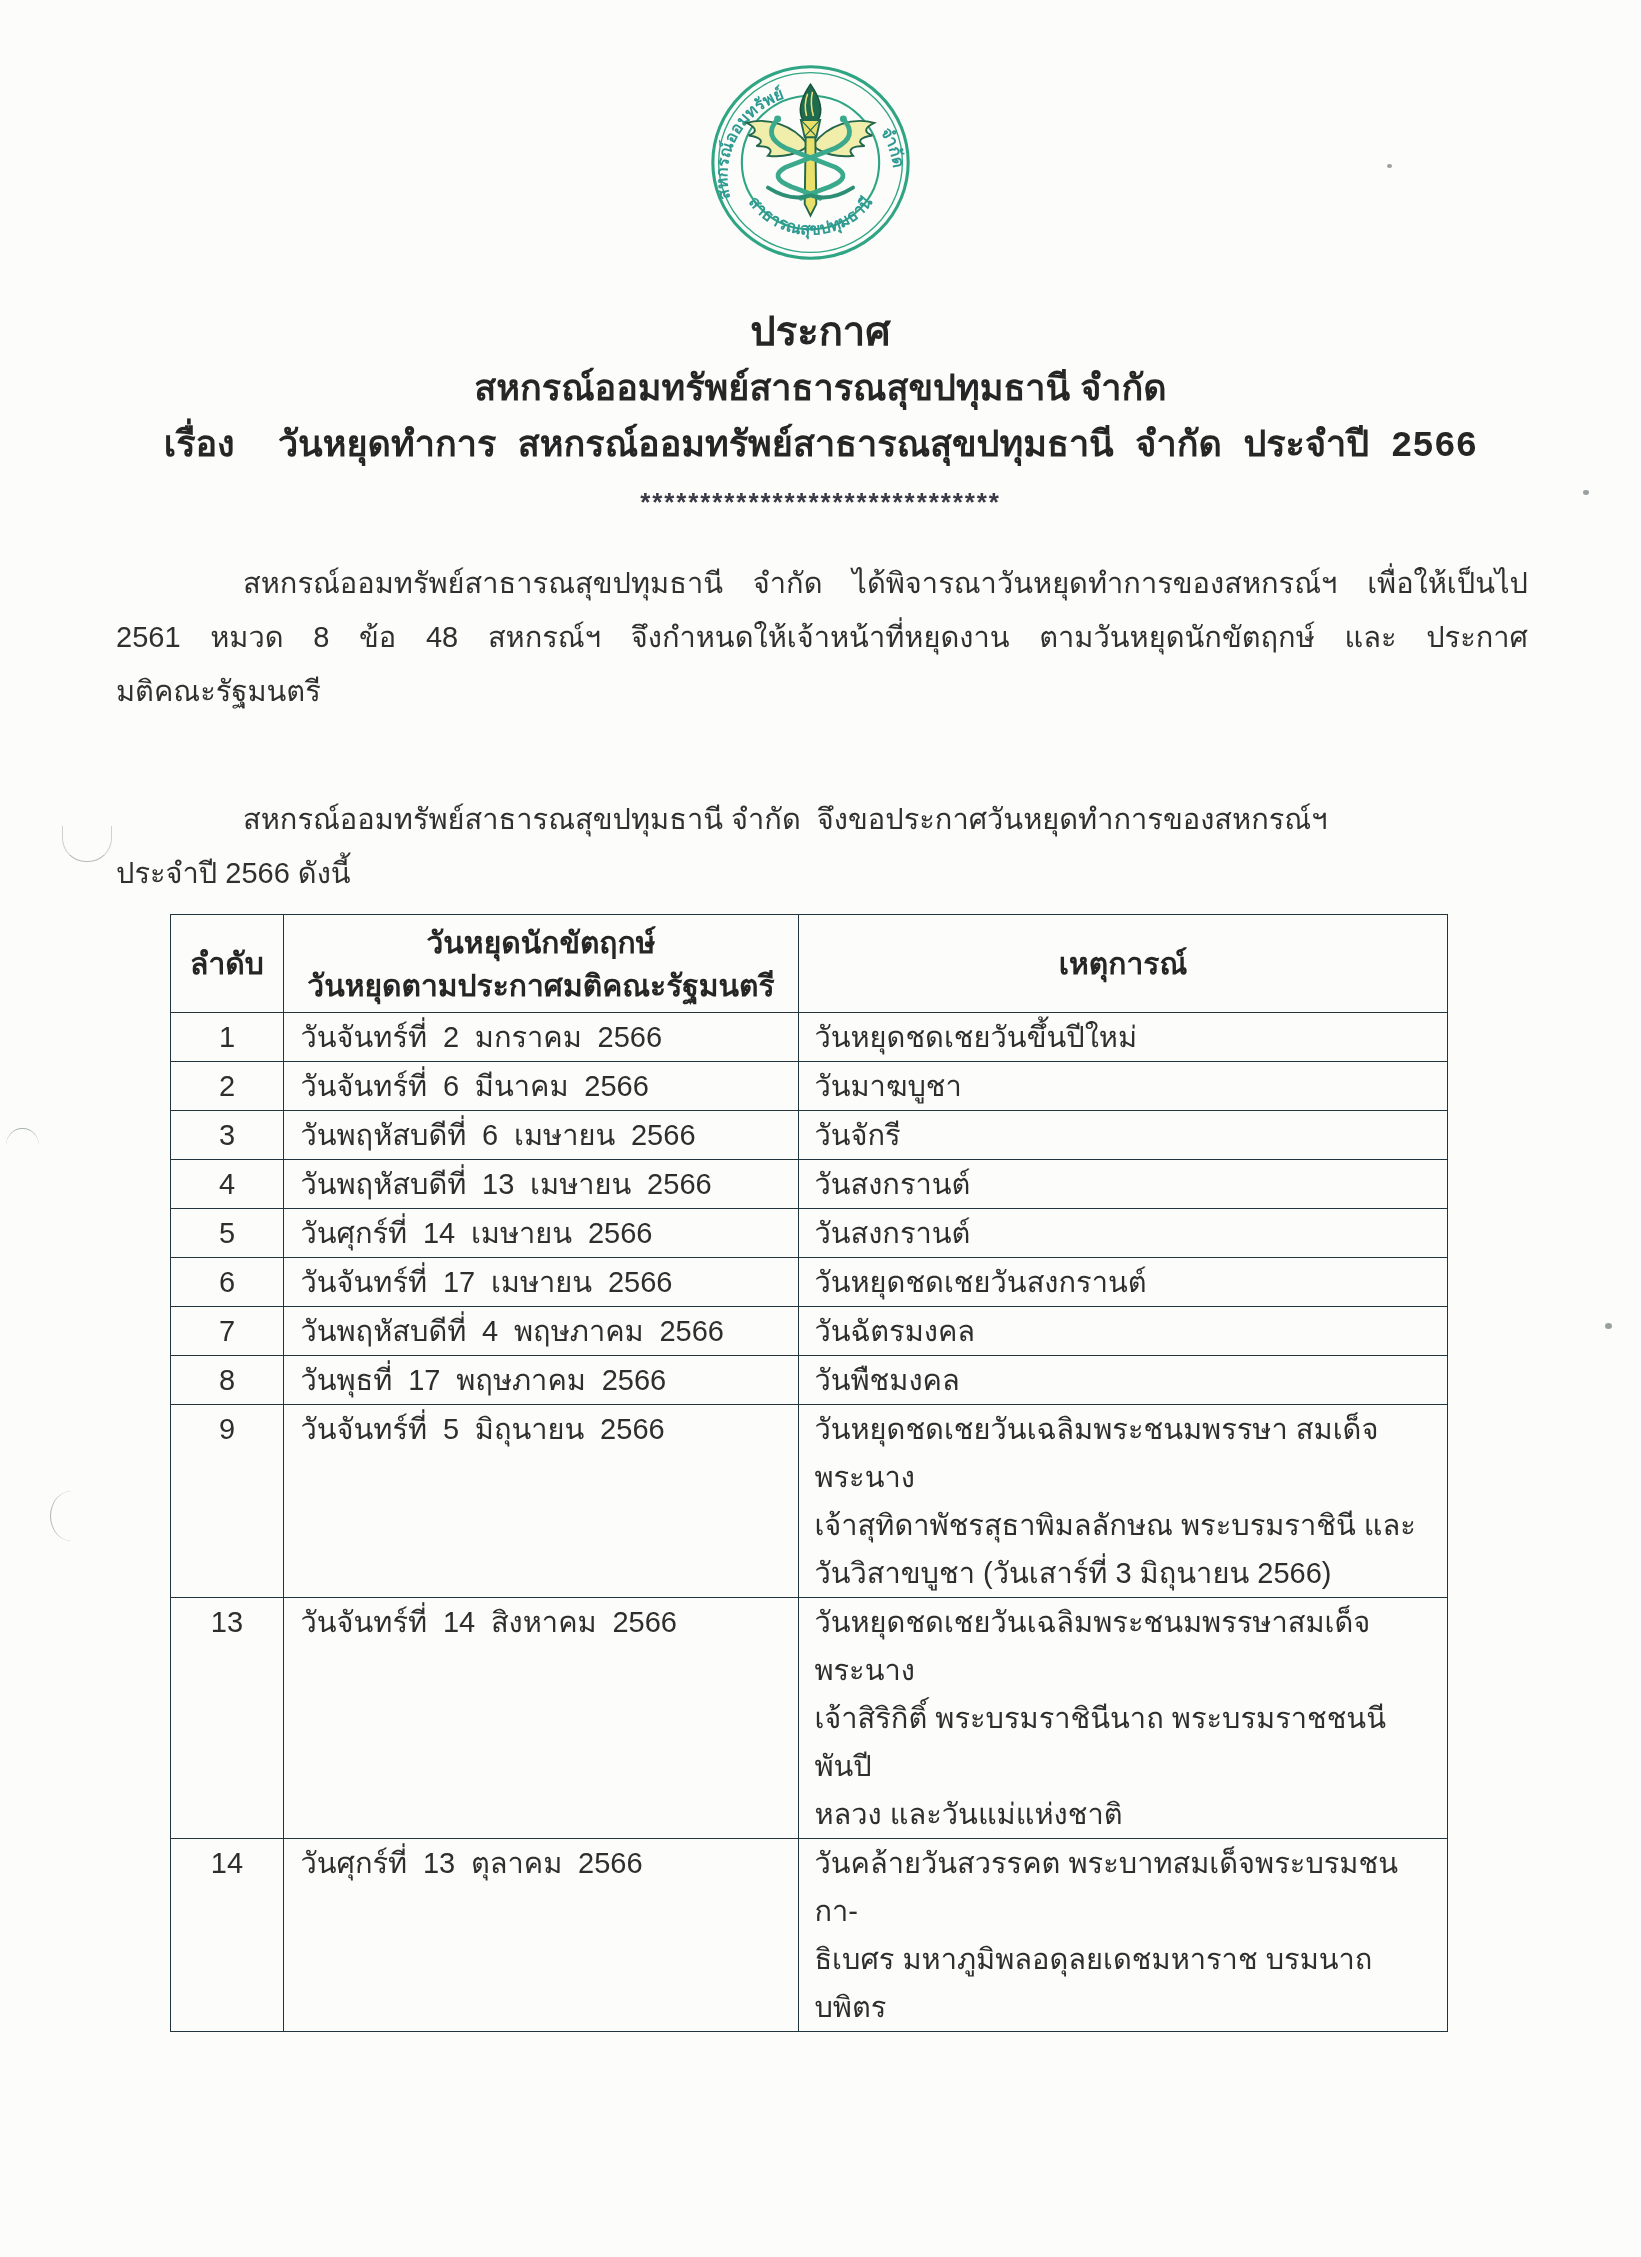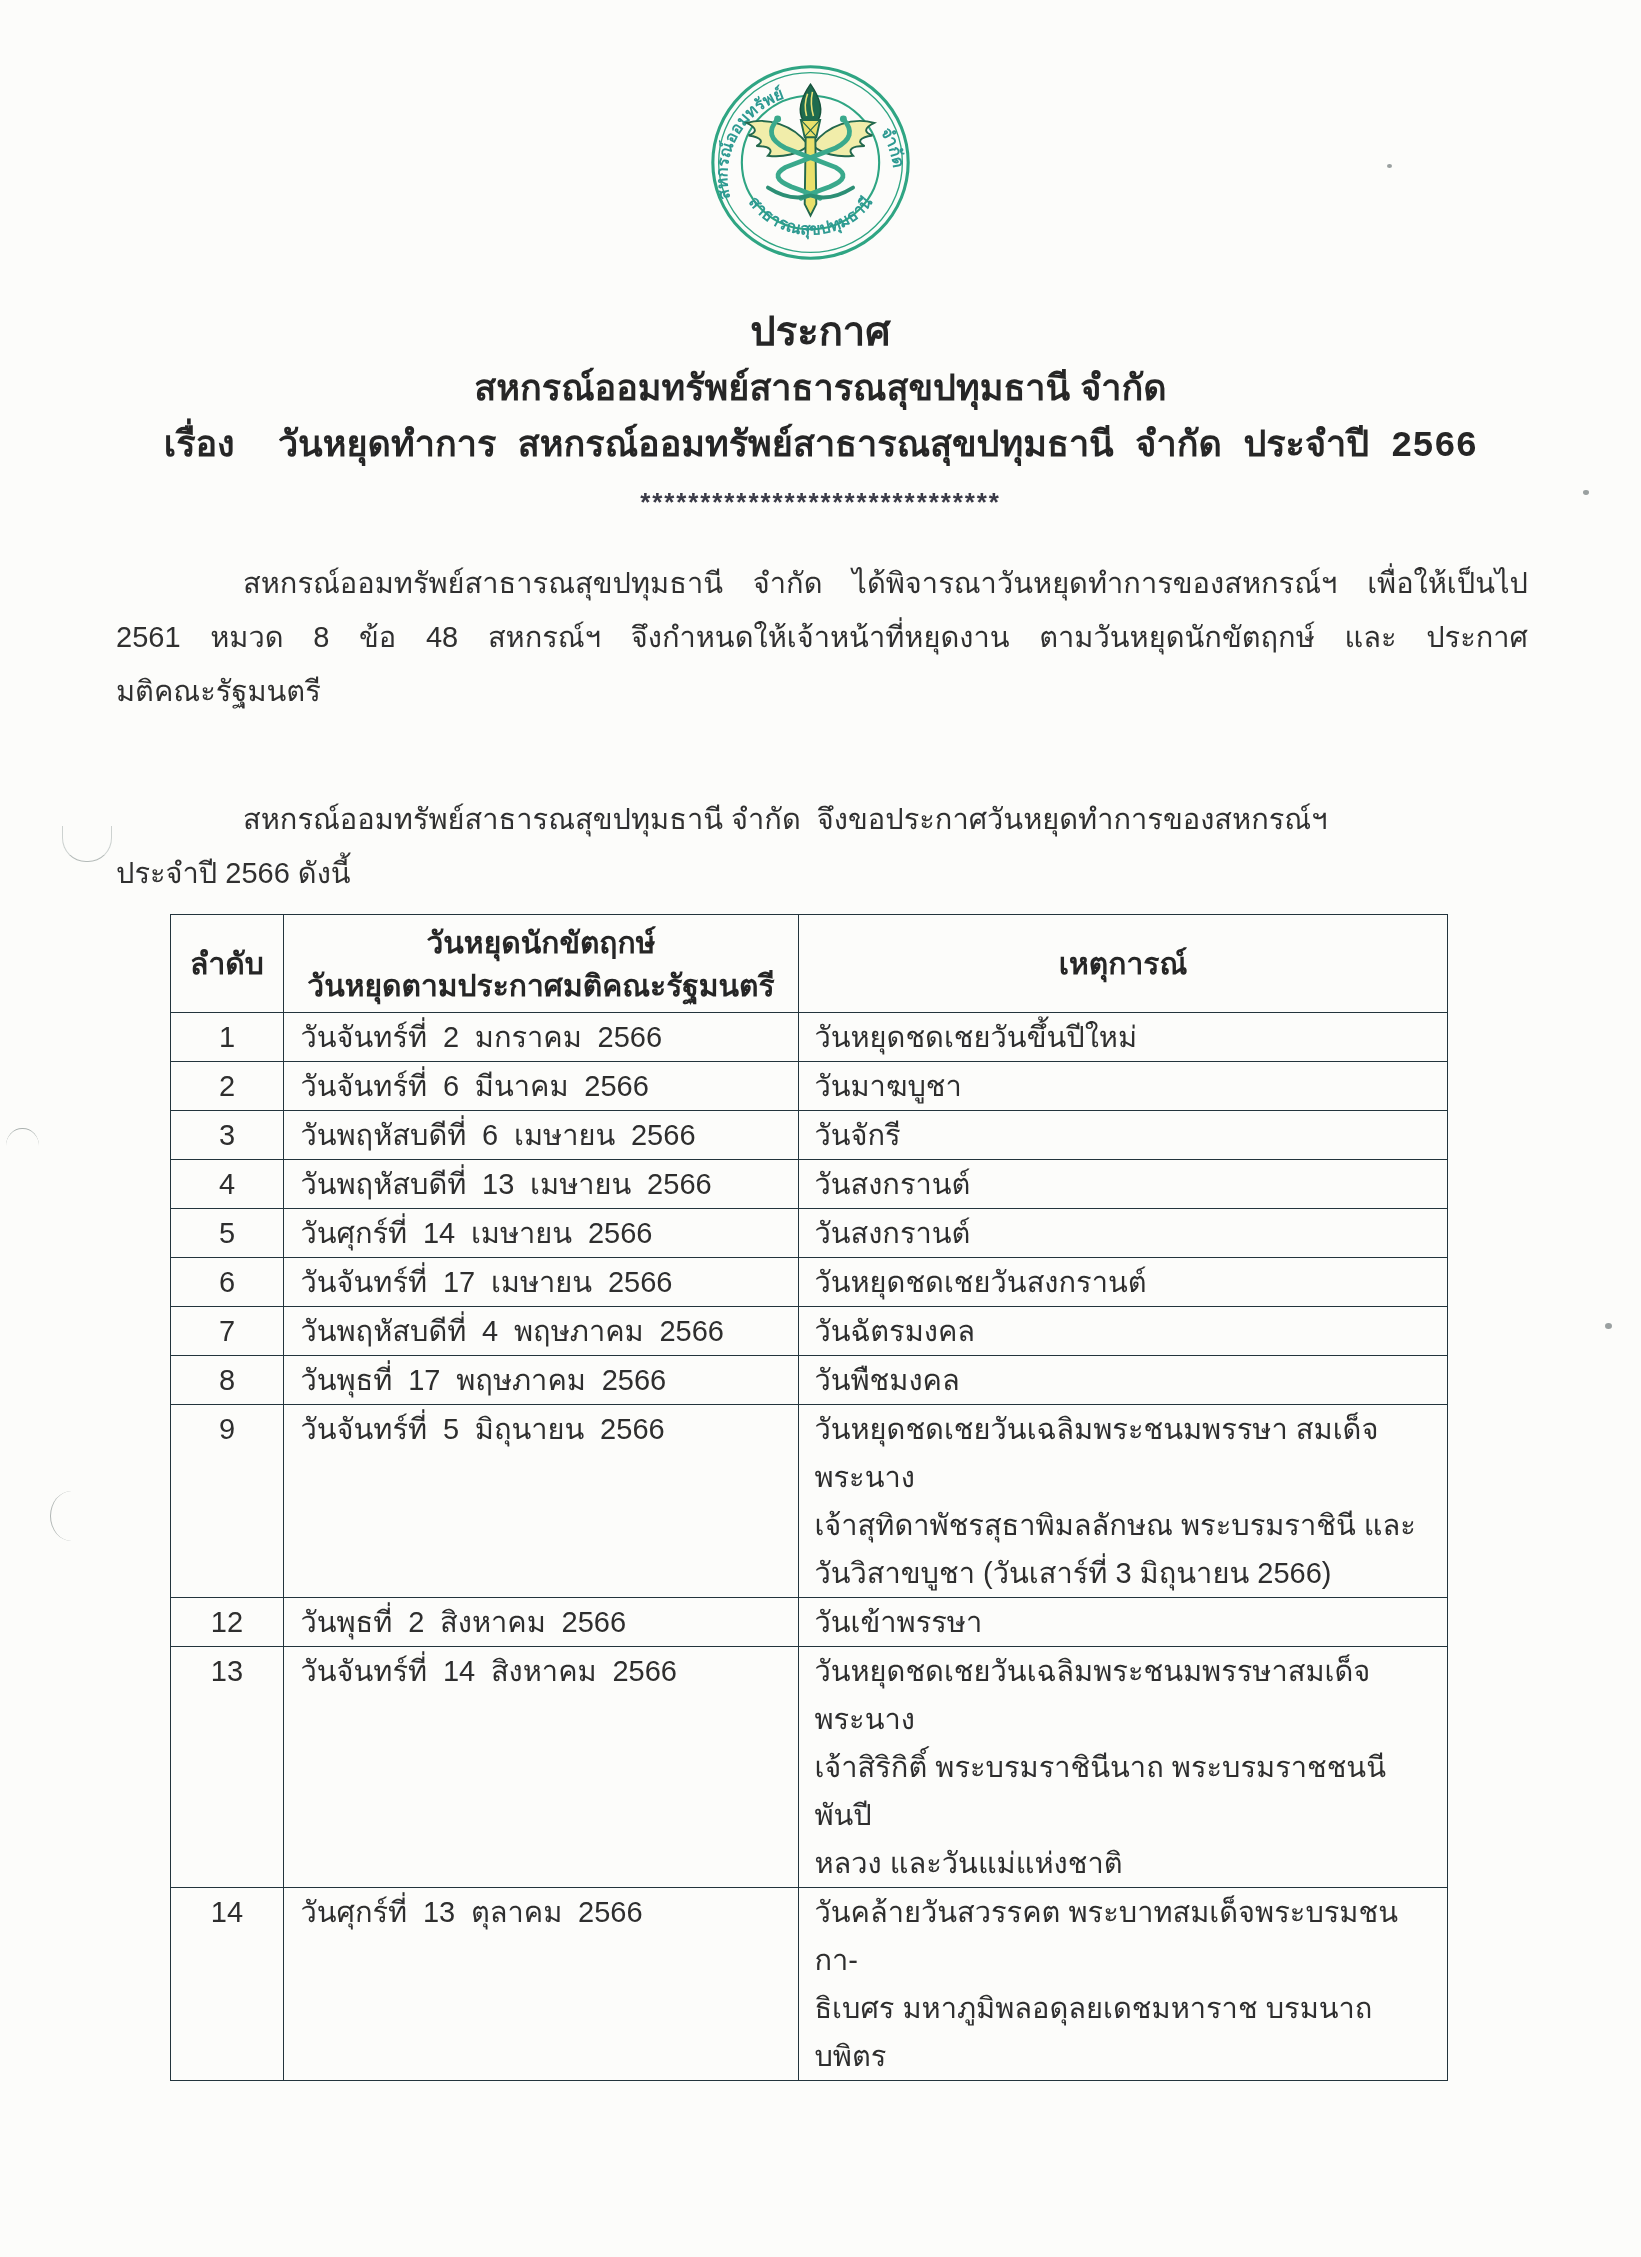--- a/index.html
+++ b/index.html
@@ -172,25 +172,20 @@
           <td class="event">วันพืชมงคล</td>
         </tr>
         <tr>
           <td class="num">9</td>
           <td class="date">วันจันทร์ที่ 5 มิถุนายน 2566</td>
           <td class="event">วันหยุดชดเชยวันเฉลิมพระชนมพรรษา สมเด็จพระนาง
 เจ้าสุทิดาพัชรสุธาพิมลลักษณ พระบรมราชินี และ
 วันวิสาขบูชา (วันเสาร์ที่ 3 มิถุนายน 2566)</td>
         </tr>
         <tr>
-          <td class="num">12</td>
-          <td class="date">วันพุธที่ 2 สิงหาคม 2566</td>
-          <td class="event">วันเข้าพรรษา</td>
-        </tr>
-        <tr>
           <td class="num">13</td>
           <td class="date">วันจันทร์ที่ 14 สิงหาคม 2566</td>
           <td class="event">วันหยุดชดเชยวันเฉลิมพระชนมพรรษาสมเด็จพระนาง
 เจ้าสิริกิติ์ พระบรมราชินีนาถ พระบรมราชชนนีพันปี
 หลวง และวันแม่แห่งชาติ</td>
         </tr>
         <tr>
           <td class="num">14</td>
           <td class="date">วันศุกร์ที่ 13 ตุลาคม 2566</td>
           <td class="event">วันคล้ายวันสวรรคต พระบาทสมเด็จพระบรมชนกา-

